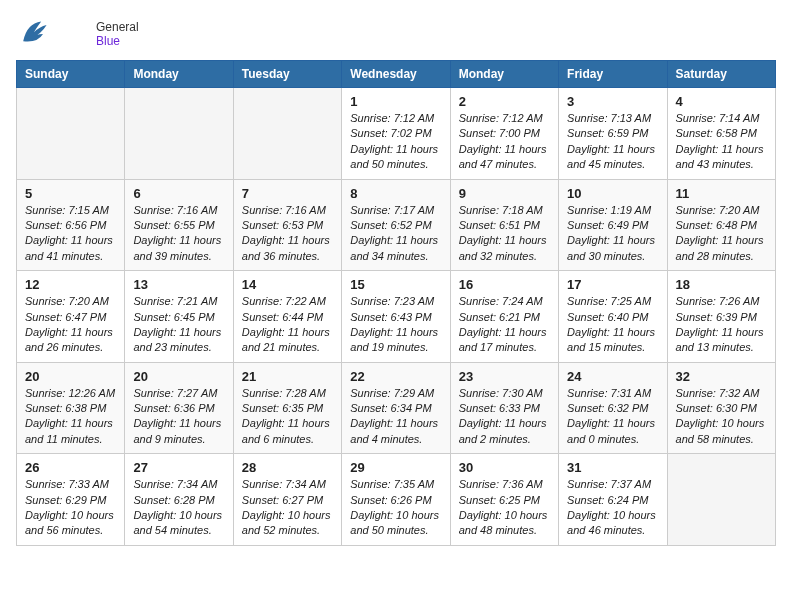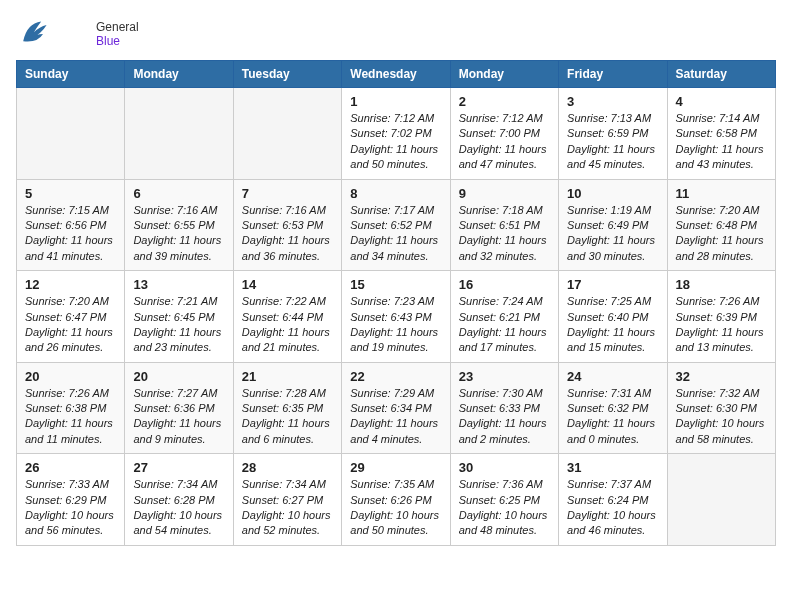--- a/index.html
+++ b/index.html
@@ -238,21 +238,21 @@
         <td>
           <span class="day-number">18</span>
           <div class="day-info">Sunrise: 7:26 AM
 Sunset: 6:39 PM
 Daylight: 11 hours and 13 minutes.</div>
         </td>
       </tr>
       <tr>
         <td>
           <span class="day-number">20</span>
-          <div class="day-info">Sunrise: 7:26 AM
+          <div class="day-info">Sunrise: 12:26 AM
 Sunset: 6:38 PM
 Daylight: 11 hours and 11 minutes.</div>
         </td>
         <td>
           <span class="day-number">20</span>
           <div class="day-info">Sunrise: 7:27 AM
 Sunset: 6:36 PM
 Daylight: 11 hours and 9 minutes.</div>
         </td>
         <td>

